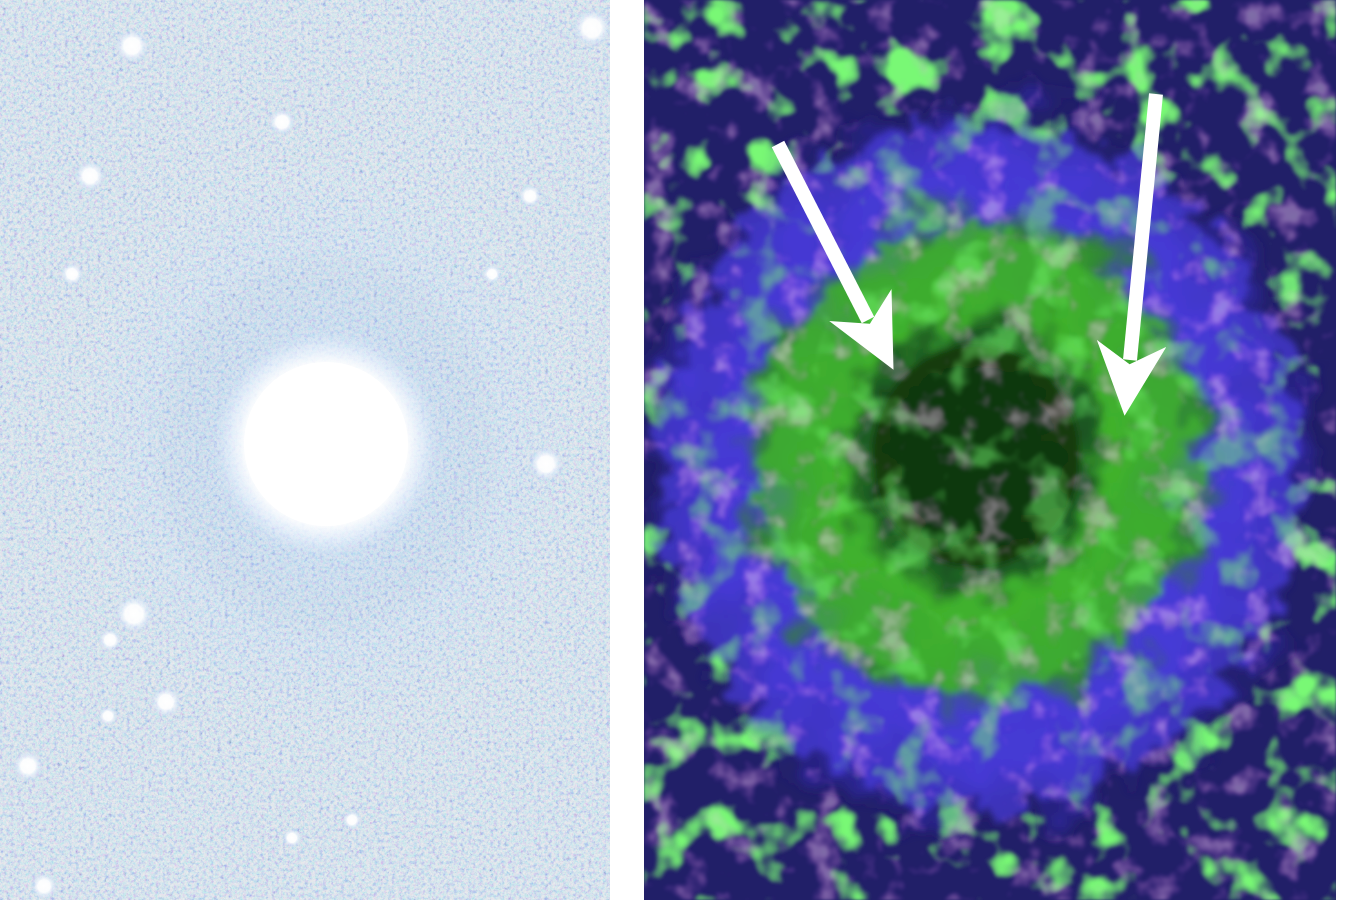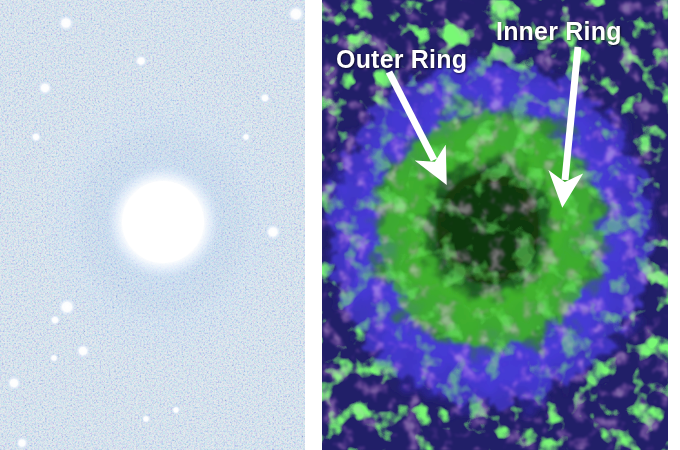--- a/index.html
+++ b/index.html
@@ -240,16 +240,14 @@
   <svg id="annotation-layer" width="680" height="450" viewBox="0 0 680 450">
     <defs>
       <marker id="arrowHead" markerWidth="5.4" markerHeight="5.0" refX="1.2" refY="2.5" orient="auto" markerUnits="strokeWidth">
         <path d="M0,0 L5.2,2.5 L0,5 L1.5,2.5 Z" fill="#ffffff"></path>
       </marker>
     </defs>
     <line x1="389" y1="72" x2="434" y2="160" stroke="#ffffff" stroke-width="7" stroke-linecap="butt" marker-end="url(#arrowHead)"></line>
     <line x1="578" y1="47" x2="565" y2="180" stroke="#ffffff" stroke-width="7" stroke-linecap="butt" marker-end="url(#arrowHead)"></line>
   </svg>
 
-  <div class="annotation-label" id="label-outer-ring">Outer Ring</div>
-  <div class="annotation-label" id="label-inner-ring">Inner Ring</div>
 
 </div>
 
 </body></html>

